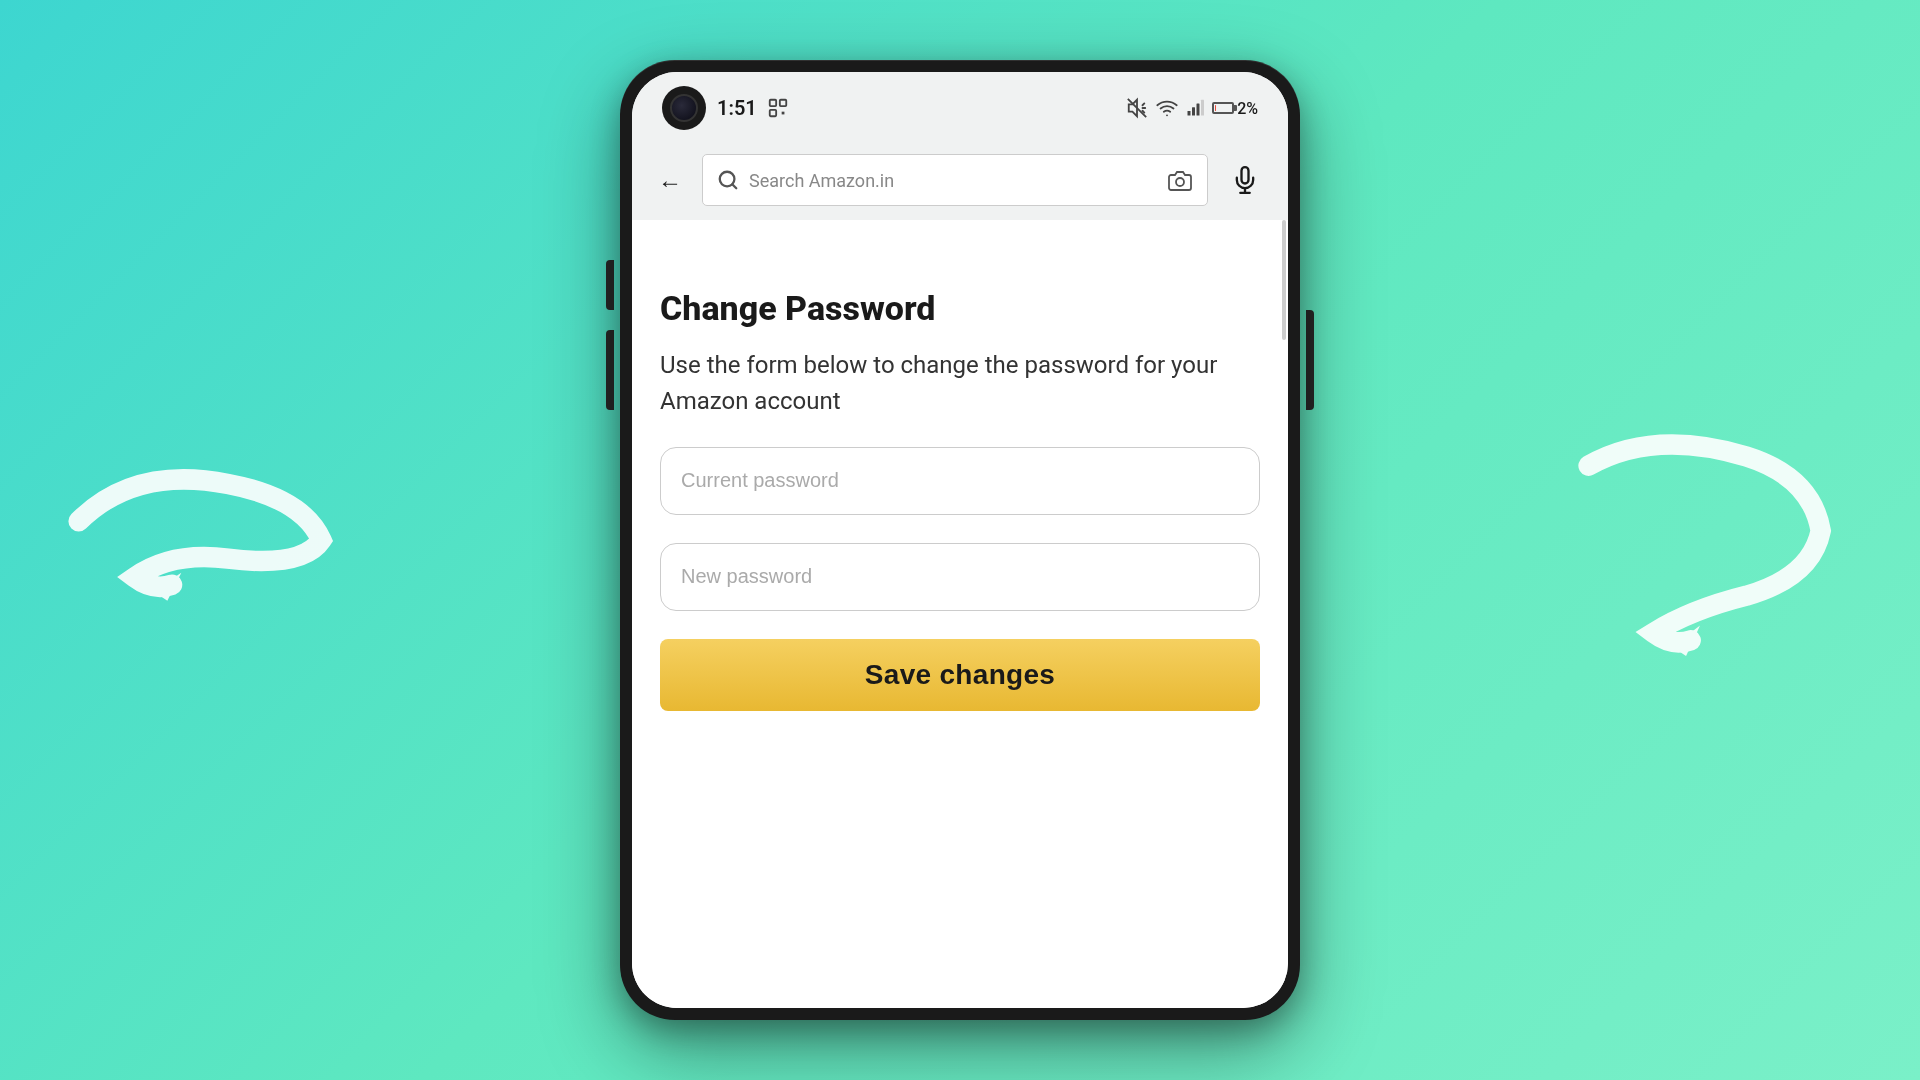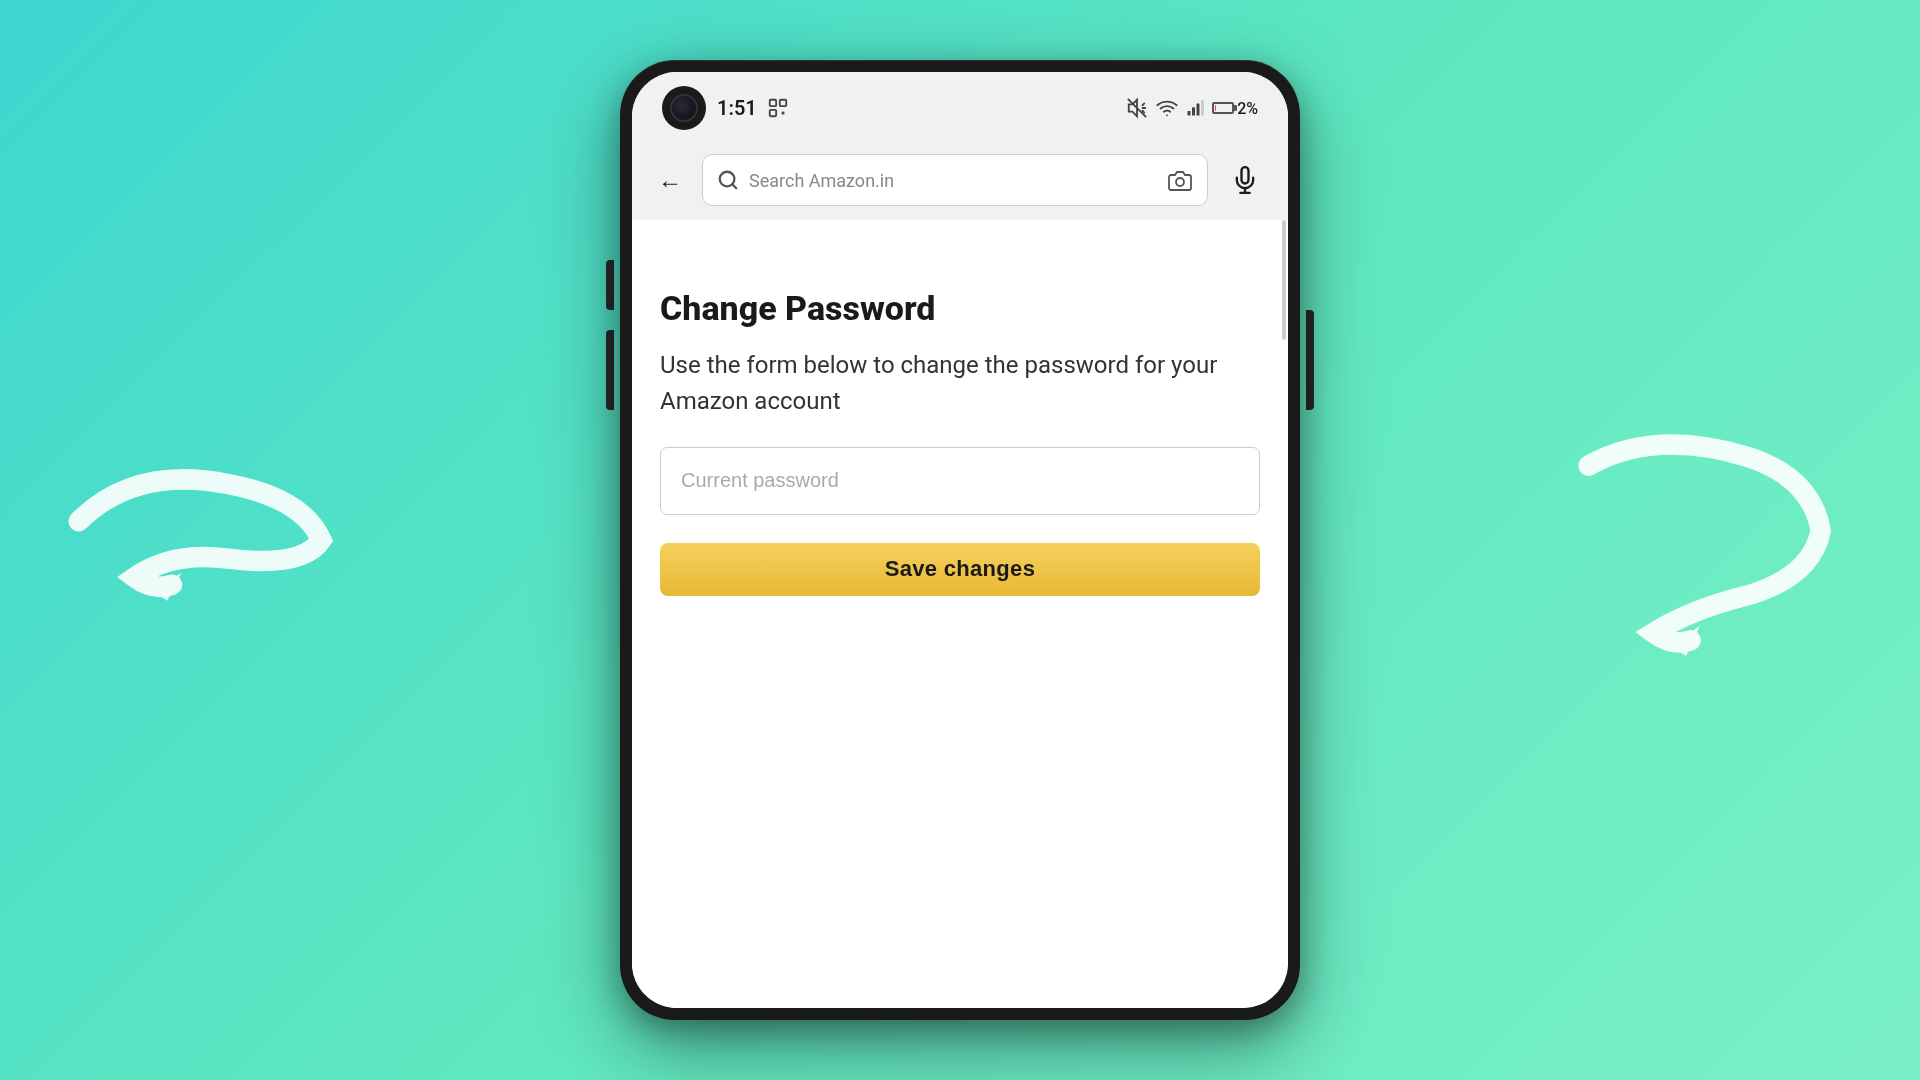--- a/index.html
+++ b/index.html
@@ -182,21 +182,21 @@
 
     .back-arrow {
       font-size: 24px;
       color: #1a1a1a;
     }
 
     .search-bar {
       flex: 1;
       background: white;
       border: 1.5px solid #ccc;
-      border-radius: 10px;
+      border-radius: 5px;
       height: 52px;
       display: flex;
       align-items: center;
       padding: 0 14px;
       gap: 10px;
     }
 
     .search-placeholder {
       flex: 1;
       font-size: 18px;
@@ -255,21 +255,21 @@
 
     .page-description {
       font-size: 24px;
       color: #333;
       line-height: 1.5;
       margin-top: -10px;
     }
 
     .form-field {
       border: 1.5px solid #ccc;
-      border-radius: 7px;
+      border-radius: 16px;
       height: 68px;
       display: flex;
       align-items: center;
       padding: 0 20px;
       background: white;
     }
 
     .form-field input {
       border: none;
       outline: none;
@@ -281,23 +281,23 @@
     }
 
     .form-field input::placeholder {
       color: #aaa;
     }
 
     .save-button {
       background: linear-gradient(to bottom, #f5d060, #e8b832);
       border: none;
       border-radius: 8px;
-      height: 53px;
+      height: 72px;
       width: 100%;
-      font-size: 22px;
+      font-size: 28px;
       font-weight: 600;
       color: #1a1a1a;
       cursor: pointer;
       letter-spacing: 0.3px;
     }
 
     .phone-content {
       display: flex;
       flex-direction: column;
       height: 100%;
@@ -428,20 +428,23 @@
           </div>
 
           <h1 class="page-title">Change Password</h1>
 
           <p class="page-description">Use the form below to change the password for your Amazon account</p>
 
           <div class="form-field">
             <input type="password" placeholder="Current password" style="">
           </div>
 
+          <div class="form-field">
+            <input type="password" placeholder="New password" style="">
+          </div>
 
           <button class="save-button">Save changes</button>
         </div>
 
       </div>
     </div>
   </div>
 </div>
 
 </body></html>

